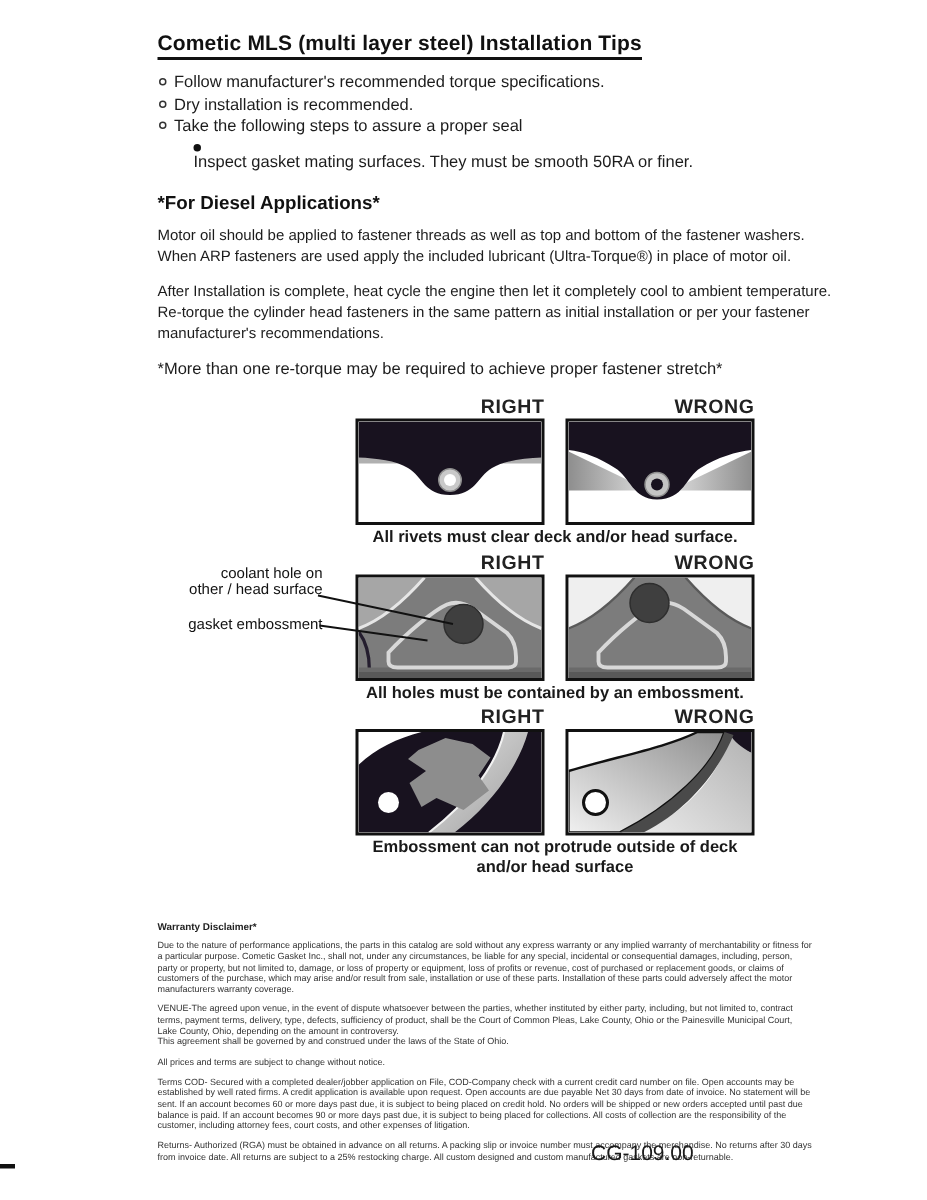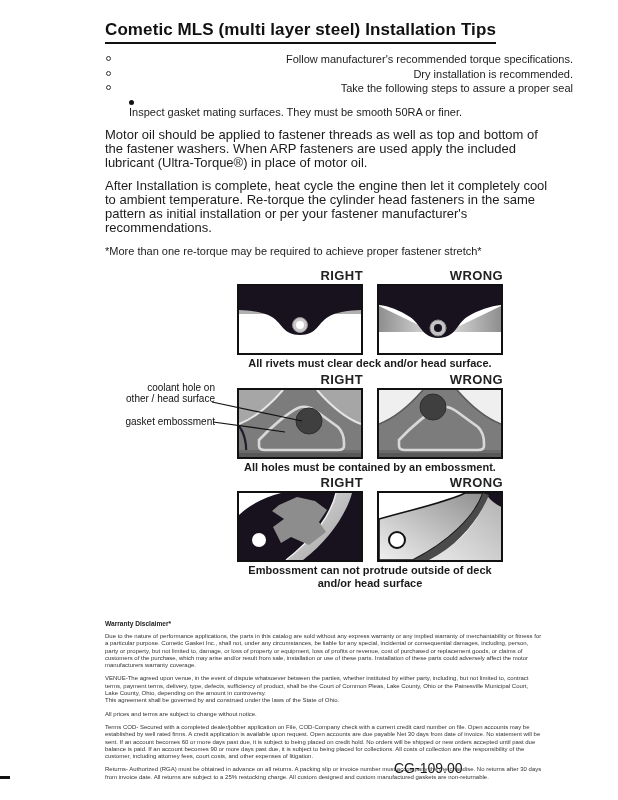--- a/index.html
+++ b/index.html
@@ -1,33 +1,33 @@
 <!DOCTYPE html>
 <html><head>
 <meta charset="utf-8">
 <style>
   * { margin:0; padding:0; box-sizing:border-box; }
   html,body { background:#ffffff; }
   body { font-family:"Liberation Sans","DejaVu Sans",sans-serif; color:#1c1c1c; }
   .page { position:relative; width:618px; height:800px; background:#fff; overflow:hidden; }
   .content { padding:20px 45px 0 105px; }
 
-  .title { display:inline-block; font-size:17px; font-weight:bold; color:#111;
+  .title { display:inline-block; font-size:14px; font-weight:bold; color:#111;
            border-bottom:2px solid #111; padding-bottom:2px; letter-spacing:.1px;text-align:right; }
 
   .bullets { margin-top:8px; font-size:11px; }
-  .b-row { display:flex; align-items:flex-start; line-height:14.5px;justify-content:space-between; }
+  .b-row { display:flex; align-items:flex-start; line-height:14.5px; }
   .ring { flex:0 0 auto; width:5px; height:5px; border:1.2px solid #333; border-radius:50%;
           margin:4px 5px 0 1px; }
   .sub { margin-left:24px;flex-direction:column; }
   .dot { flex:0 0 auto; width:5px; height:5px; background:#111; border-radius:50%;
          margin:4px 4px 0 0; }
 
   .diesel-h { margin-top:13px; font-size:12.5px; font-weight:bold; color:#111; }
-  .para { margin-top:9px; font-size:13px; line-height:14px; width:452px; }
+  .para { margin-top:9px; font-size:10px; line-height:14px; width:452px; }
   .note { margin-top:9px; font-size:11px; line-height:14px; width:460px; }
 
   .figures { margin-left:132px; margin-top:11px; width:266px; }
   .fig-row { position:relative; margin-bottom:3px; }
   .lab-row { display:flex; gap:14px; }
   .lab { width:126px; text-align:right; font-size:13px; font-weight:600;
          letter-spacing:.4px; color:#222; line-height:14px; }
   .img-row { display:flex; gap:14px; margin-top:1px; }
   .fig-box { width:126px; height:71px; border:2px solid #111; background:#fff; overflow:hidden; }
   .fig-box svg { display:block; }
@@ -68,20 +68,21 @@
       <div class="b-row">
         <span class="ring"></span>
         <span>Take the following steps to assure a proper seal</span>
       </div>
       <div class="b-row sub">
         <span class="dot"></span>
         <span>Inspect gasket mating surfaces.  They must be smooth 50RA or finer.</span>
       </div>
     </div>
 
+    <div class="diesel-h">*For Diesel Applications*</div>
     <div class="para">Motor oil should be applied to fastener threads as well as top and bottom of the fastener washers. When ARP fasteners are used apply the included lubricant (Ultra-Torque®) in place of motor oil.</div>
     <div class="para">After Installation is complete, heat cycle the engine then let it completely cool to ambient temperature. Re-torque the cylinder head fasteners in the same pattern as initial installation or per your fastener manufacturer's recommendations.</div>
     <div class="note">*More than one re-torque may be required to achieve proper fastener stretch*</div>
 
     <div class="figures">
 
       <div class="fig-row">
         <div class="lab-row">
           <div class="lab">RIGHT</div>
           <div class="lab">WRONG</div>

